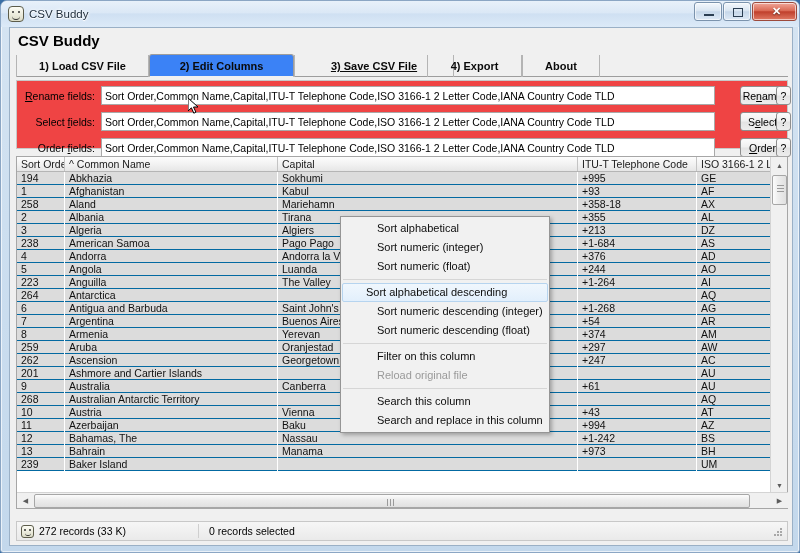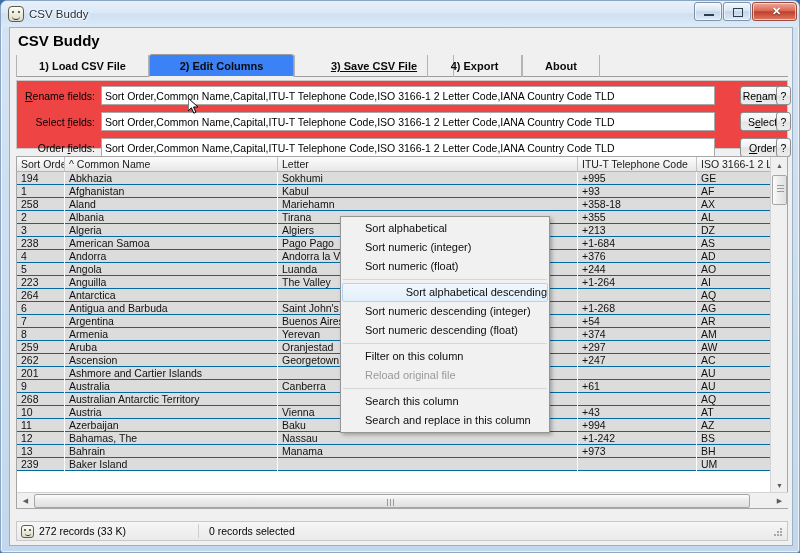--- a/index.html
+++ b/index.html
@@ -210,28 +210,28 @@
   }
 
   
   .ctxmenu {
     position:absolute; left:330px; top:188px; width:210px;
     background:#f1f1f1; border:1px solid #959595;
     padding:2px 0; z-index:60;
     box-shadow:2px 2px 4px rgba(0,0,0,.28);
   }
   .mi {
-    height:19px; line-height:19px; padding-left:24px;
+    height:19px; line-height:19px; padding-left:36px;
     font-size:11px; color:#0d0d0d; position:relative;
   }
   .mi.disabled { color:#9a9a9a; }
   .mi.hover {
     background:linear-gradient(180deg,#f0f7fd,#e2effc);
     border:1px solid #b6d4ef; border-radius:2px;
-    height:19px; line-height:17px; margin:0 1px; padding-left:23px;text-align:right;
+    height:19px; line-height:17px; margin:0 1px; padding-left:23px;
   }
   .msep { height:1px; margin:3px 2px 3px 2px; background:#d6d6d6; }
   .cursor {
     position:absolute; left:178px; top:70px; width:12px; height:18px; z-index:70;
   }
 
   
   .statusbar {
     position:absolute; left:6px; bottom:4px; width:772px; height:20px;
     background:linear-gradient(180deg,#f6f6f6,#eaeaea);
@@ -328,21 +328,21 @@
         <div class="fhelp">?</div>
       </div>
 
     </div>
 
     <div class="gridwrap">
 
       <div class="gridhead">
         <div class="hcell c0">Sort Order</div>
         <div class="hcell c1">^ Common Name</div>
-        <div class="hcell c2">Letter</div>
+        <div class="hcell c2">Capital</div>
         <div class="hcell c3">ITU-T Telephone Code</div>
         <div class="hcell c4">ISO 3166-1 2 Letter Cod</div>
       </div>
 
       <div class="gridbody" id="grid-body">
           <div class="grow">
             <div class="cell c0">194</div>
             <div class="cell c1">Abkhazia</div>
             <div class="cell c2">Sokhumi</div>
             <div class="cell c3">+995</div>

